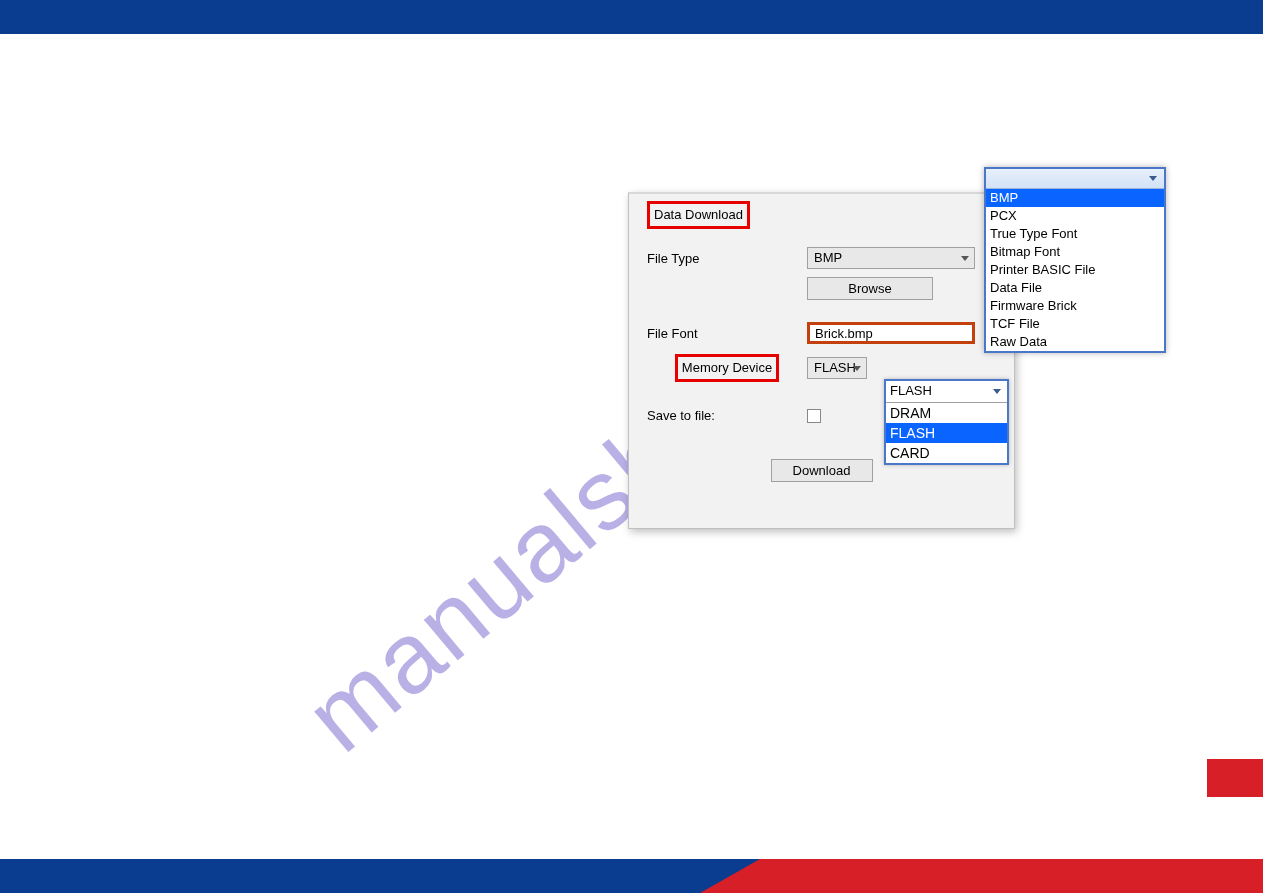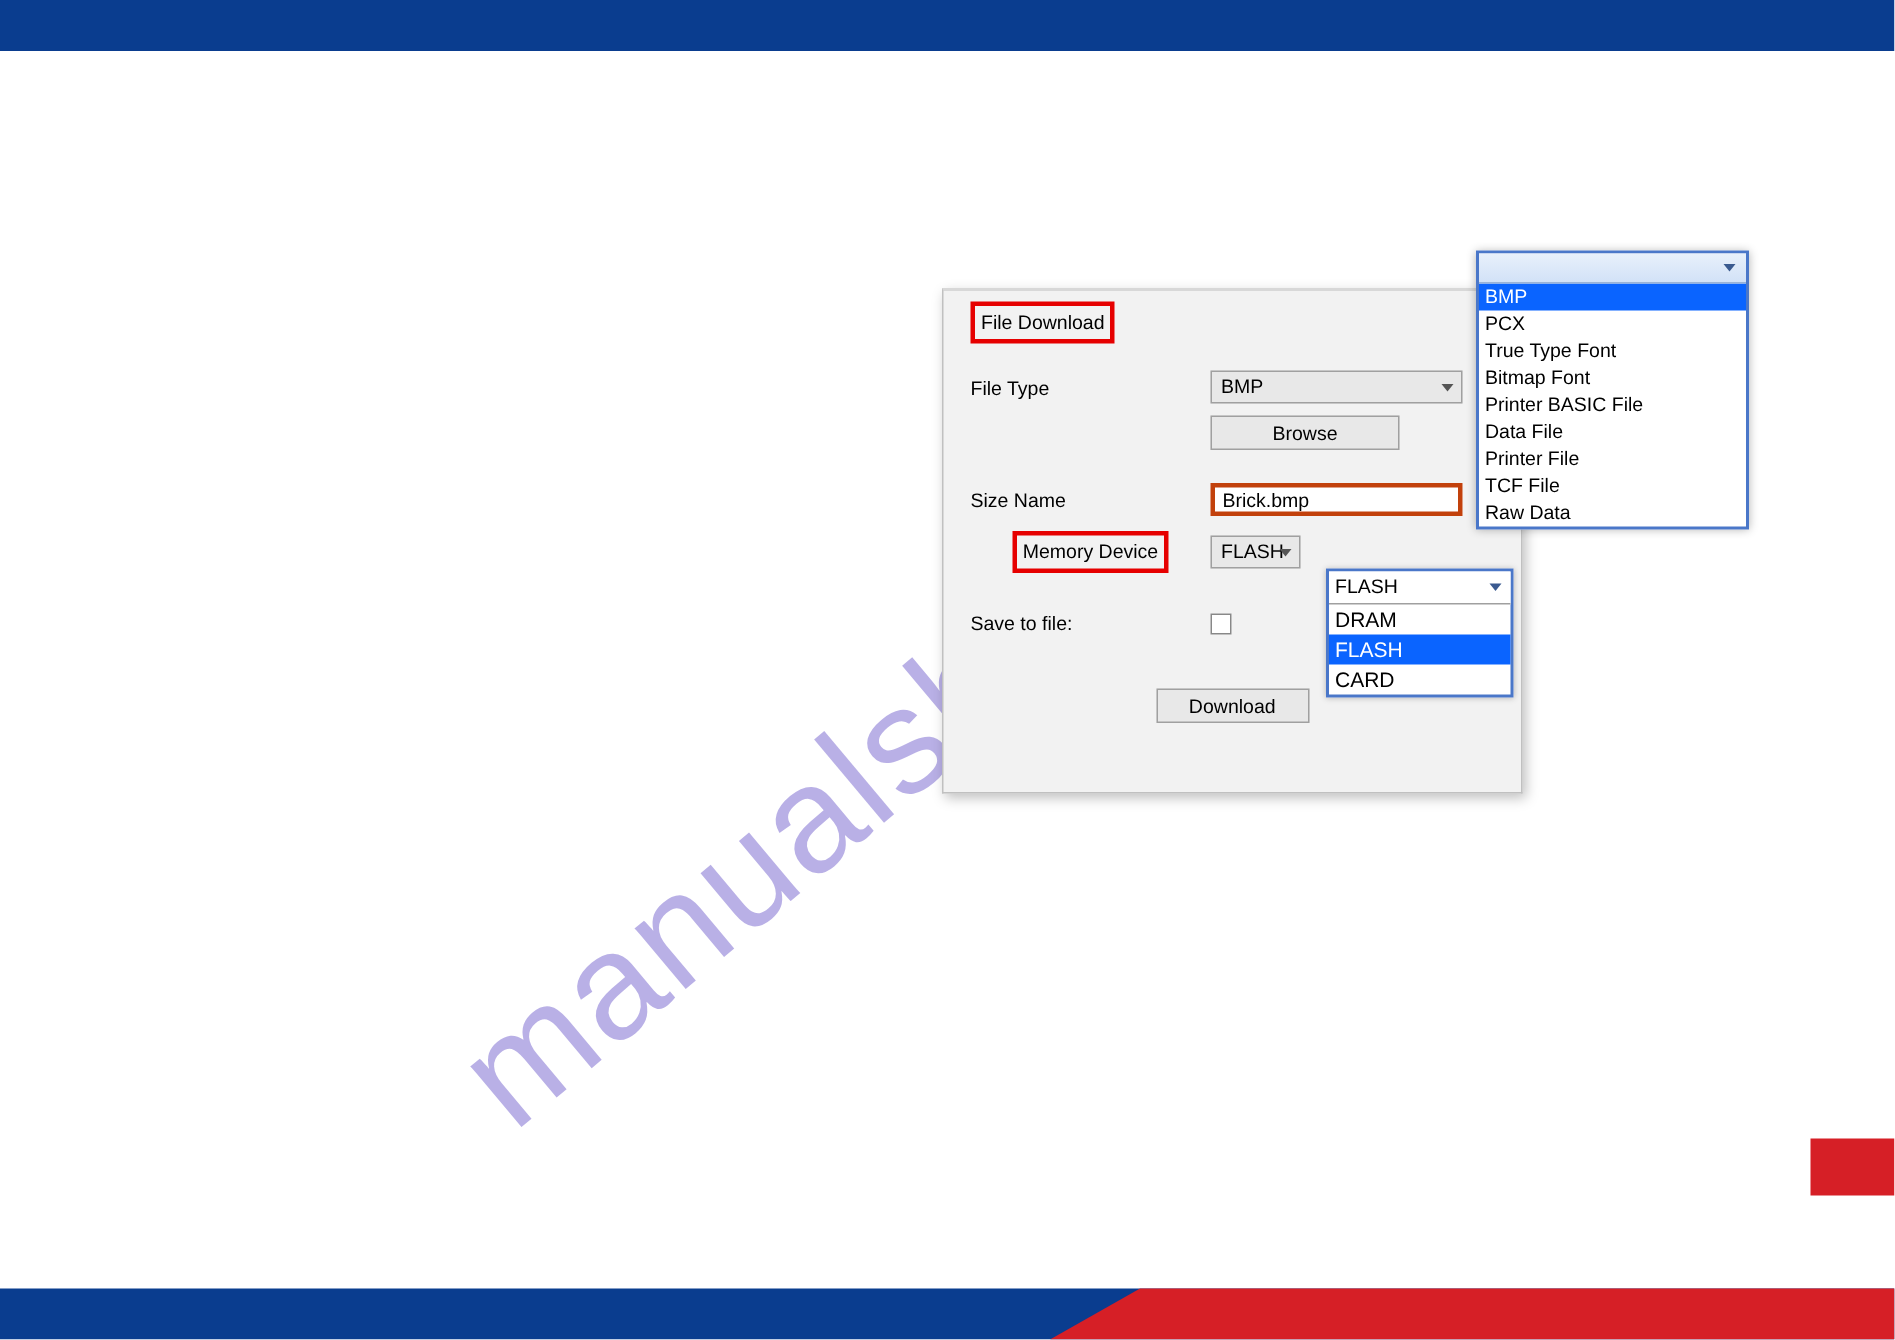--- a/index.html
+++ b/index.html
@@ -221,34 +221,34 @@
   }
 </style>
 </head>
 <body>
 
 <div class="top-bar"></div>
 
 <div class="watermark">manualshive.com</div>
 
 <div class="dialog">
-  <span class="red-highlight group-title">File Download</span>
+  <span class="red-highlight group-title">Data Download</span>
 
   <div class="row">
     <div class="label">File Type</div>
     <div class="dropdown">BMP</div>
   </div>
 
   <div class="row" style="margin-top:8px;">
     <div class="label"></div>
     <div class="btn browse-btn">Browse</div>
   </div>
 
   <div class="row" style="margin-top:22px;">
-    <div class="label">Size Name</div>
+    <div class="label">File Font</div>
     <input class="input-text" value="Brick.bmp" style="">
   </div>
 
 
   <div class="row" style="margin-top:10px;text-align:center;">
     <div class="label">
       <span class="red-highlight">Memory Device</span>
     </div>
     <div class="dropdown" style="width:60px;background:#e8e8e8;">FLASH</div>
   </div>
@@ -262,21 +262,21 @@
 </div>
 
 <div class="filetype-list">
   <div class="dd-header"></div>
   <div class="opt selected">BMP</div>
   <div class="opt">PCX</div>
   <div class="opt">True Type Font</div>
   <div class="opt">Bitmap Font</div>
   <div class="opt">Printer BASIC File</div>
   <div class="opt">Data File</div>
-  <div class="opt">Printer File</div>
+  <div class="opt">Firmware Brick</div>
   <div class="opt">TCF File</div>
   <div class="opt">Raw Data</div>
 </div>
 
 <div class="memory-list">
   <div class="mem-header">FLASH</div>
   <div class="opt">DRAM</div>
   <div class="opt selected">FLASH</div>
   <div class="opt">CARD</div>
 </div>

